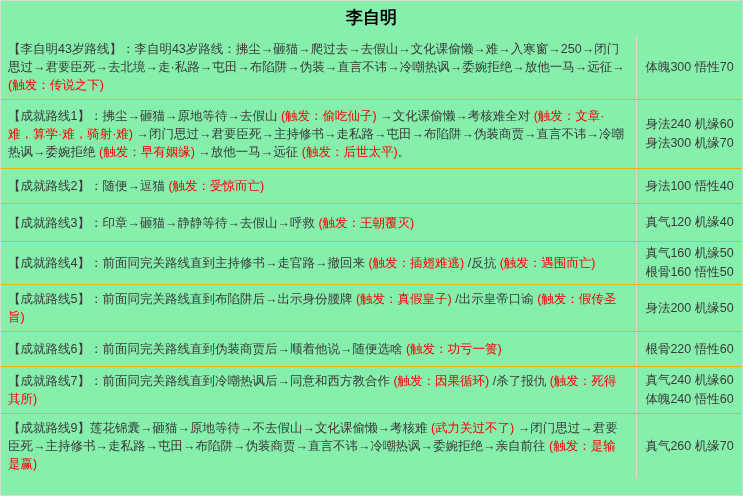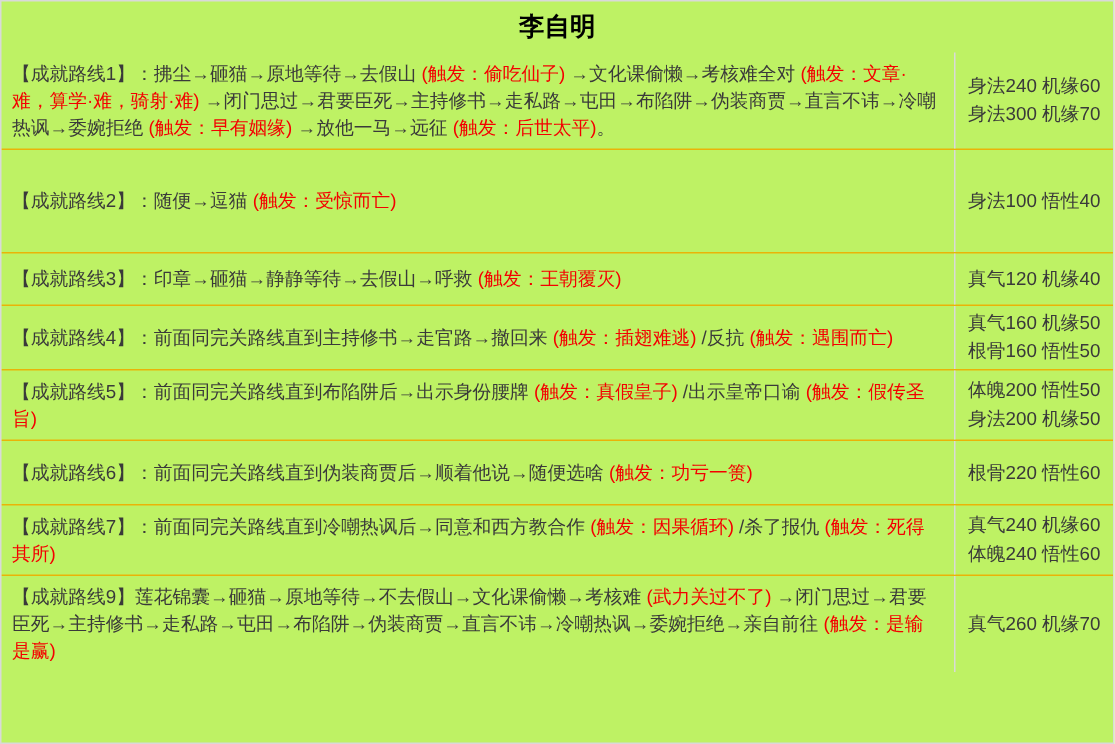--- a/index.html
+++ b/index.html
@@ -1,19 +1,19 @@
 <!DOCTYPE html>
 <html><head>
 <meta charset="utf-8">
 <style>
   html,body{margin:0;padding:0;background:#fff;}
   body{font-family:"Liberation Sans","DejaVu Sans",sans-serif;color:#3a3a3a;}
   .tbl{
     width:743px;height:496px;box-sizing:border-box;
-    border:1px solid #d9d9d9;background:#bef264;
+    border:1px solid #d9d9d9;background:#86efac;
     display:flex;flex-direction:column;overflow:hidden;
   }
   .row{display:flex;box-sizing:border-box;border-top:1px solid #eab308;}
   .row:first-child{border-top:none;}
   .cell{box-sizing:border-box;}
   .cell.main{
     flex:1 1 auto;min-width:0;padding:5px 8px 5px 7px;
     font-size:12.5px;line-height:18px;color:#3a3a3a;
     display:flex;align-items:center;
   }
@@ -42,20 +42,28 @@
 </head>
 <body>
 
 <div class="tbl">
   <div class="row header-row">
     <div class="cell main">李自明</div>
   </div>
   <div id="rows">
       <div class="row">
         <div class="cell main">
+          <div class="txt"><span class="blk">【李自明43岁路线】：李自明43岁路线：拂尘→砸猫→爬过去→去假山→文化课偷懒→难→入寒窗→250→闭门思过→君要臣死→去北境→走·私路→屯田→布陷阱→伪装→直言不讳→冷嘲热讽→委婉拒绝→放他一马→远征→</span><br><span class="red">(触发：传说之下)</span></div>
+        </div>
+        <div class="cell attr">
+          <div>体魄300 悟性70</div>
+        </div>
+      </div>
+      <div class="row">
+        <div class="cell main">
           <div class="txt"><span class="blk">【成就路线1】：拂尘→砸猫→原地等待→去假山</span><span class="red"> (触发：偷吃仙子) </span><span class="blk">→文化课偷懒→考核难全对</span><span class="red"> (触发：文章·难，算学·难，骑射·难) </span><span class="blk">→闭门思过→君要臣死→主持修书→走私路→屯田→布陷阱→伪装商贾→直言不讳→冷嘲热讽→委婉拒绝</span><span class="red"> (触发：早有姻缘) </span><span class="blk">→放他一马→远征</span><span class="red"> (触发：后世太平)</span><span class="blk">。</span></div>
         </div>
         <div class="cell attr">
           <div>身法240 机缘60</div>
           <div>身法300 机缘70</div>
         </div>
       </div>
       <div class="row">
         <div class="cell main">
           <div class="txt"><span class="blk">【成就路线2】：随便→逗猫</span><span class="red"> (触发：受惊而亡)</span></div>
@@ -79,21 +87,20 @@
         <div class="cell attr">
           <div>真气160 机缘50</div>
           <div>根骨160 悟性50</div>
         </div>
       </div>
       <div class="row">
         <div class="cell main">
           <div class="txt"><span class="blk">【成就路线5】：前面同完关路线直到布陷阱后→出示身份腰牌</span><span class="red"> (触发：真假皇子) </span><span class="blk">/出示皇帝口谕</span><span class="red"> (触发：假传圣旨)</span></div>
         </div>
         <div class="cell attr">
-          <div>体魄200 悟性50</div>
           <div>身法200 机缘50</div>
         </div>
       </div>
       <div class="row">
         <div class="cell main">
           <div class="txt"><span class="blk">【成就路线6】：前面同完关路线直到伪装商贾后→顺着他说→随便选啥</span><span class="red"> (触发：功亏一篑)</span></div>
         </div>
         <div class="cell attr">
           <div>根骨220 悟性60</div>
         </div>

